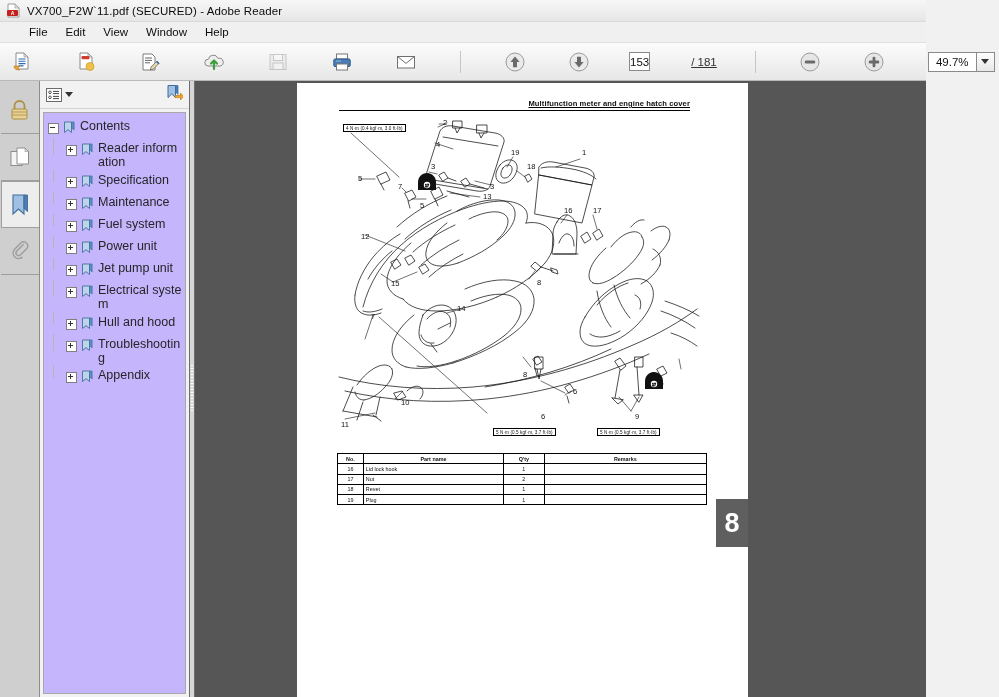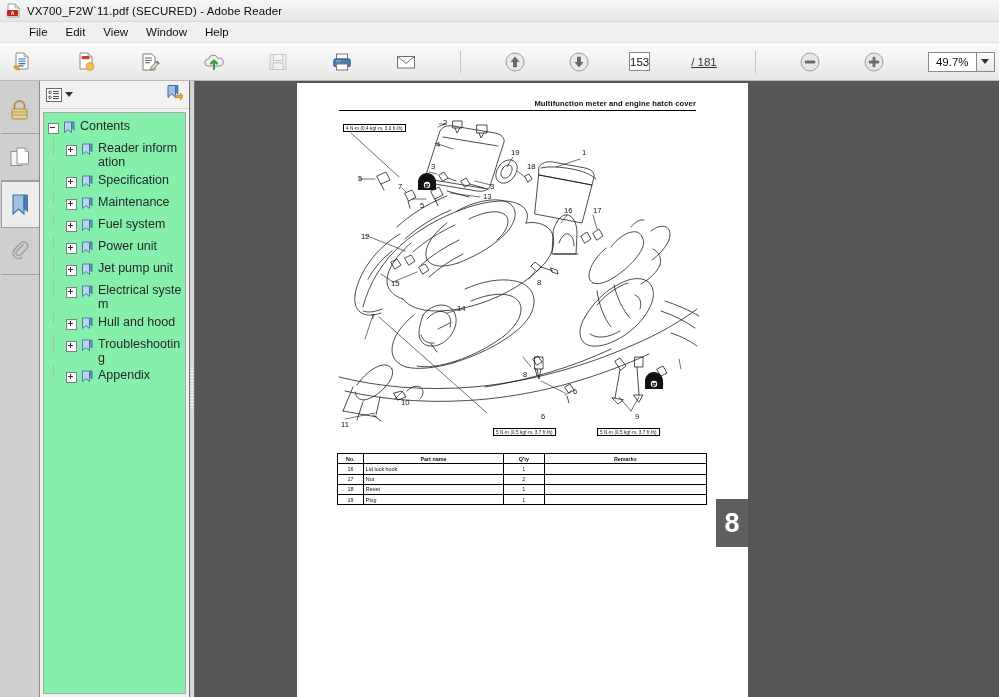--- a/index.html
+++ b/index.html
@@ -2,21 +2,21 @@
 <html><head>
 <meta charset="utf-8">
 <style>
   html,body{margin:0;padding:0;}
   body{
     width:999px;height:697px;overflow:hidden;
     font-family:"Liberation Sans",sans-serif;
     background:#f1f1f1;
     -webkit-font-smoothing:antialiased;
   }
-  .app{position:relative;width:999px;height:697px;display:flex;flex-direction:column;background:#f0f0f0;}
+  .app{position:relative;width:926px;height:697px;display:flex;flex-direction:column;background:#f0f0f0;}
 
   
   .titlebar{
     height:22px;flex:0 0 22px;display:flex;align-items:center;
     background:linear-gradient(to bottom,#f6f6f6 0%,#eeeeee 55%,#e6e6e6 100%);
     border-bottom:1px solid #d9d9d9;padding-left:6px;box-sizing:border-box;
   }
   .title-ico{width:15px;height:15px;position:relative;margin-right:6px;flex:0 0 15px;}
   .title-text{font-size:11.5px;color:#0b0b0b;white-space:nowrap;letter-spacing:.1px;}
 
@@ -82,21 +82,21 @@
     width:16px;height:16px;border:1px solid #9a9a9a;border-radius:2px;
     background:linear-gradient(to bottom,#fcfcfc,#e6e6e6);
     display:flex;align-items:center;justify-content:center;cursor:default;
   }
   .panel-tools{
     height:28px;flex:0 0 28px;display:flex;align-items:center;justify-content:space-between;
     padding:0 6px;box-sizing:border-box;background:#f2f2f2;border-bottom:1px solid #d4d4d4;
   }
   .opt-btn{display:flex;align-items:center;gap:3px;cursor:default;}
   .tree{
-    flex:1 1 auto;margin:3px;background:#86efac;border:1px solid #a8a8a8;
+    flex:1 1 auto;margin:3px;background:#c4b5fd;border:1px solid #a8a8a8;
     overflow:hidden;padding:6px 2px 2px 4px;box-sizing:border-box;position:relative;
   }
   .node{display:flex;align-items:flex-start;margin-bottom:3px;position:relative;}
   .node.child{padding-left:18px;}
   .expander{
     width:9px;height:9px;border:1px solid #7f7f7f;background:#fff;flex:0 0 9px;
     margin-top:4px;margin-right:3px;position:relative;cursor:default;
   }
   .expander:before{content:"";position:absolute;left:1px;top:3px;width:5px;height:1px;background:#333;}
   .expander.plus:after{content:"";position:absolute;left:3px;top:1px;width:1px;height:5px;background:#333;}
@@ -112,21 +112,21 @@
   }
   .grip{width:2px;height:48px;background:repeating-linear-gradient(to bottom,#fff 0 1px,transparent 1px 3px);}
 
   
   .viewport{flex:1 1 auto;position:relative;background:#565656;overflow:hidden;}
   .page{
     position:absolute;left:0;top:2px;width:100%;height:693px;background:#fff;
   }
   .page-inner{position:relative;width:100%;height:100%;}
 
-  .doc-head{position:absolute;left:42px;right:52px;top:16px;}
+  .doc-head{position:absolute;left:42px;right:58px;top:16px;text-decoration:underline;}
   .doc-head-text{
     font-size:7.6px;font-weight:bold;color:#111;text-align:right;
     letter-spacing:.1px;padding-bottom:1.5px;
   }
   .doc-head-rule{height:1.4px;background:#000;}
 
   .chaptab{
     position:absolute;right:0;top:416px;width:32px;height:48px;background:#5f5f5f;
     display:flex;align-items:center;justify-content:center;
   }

